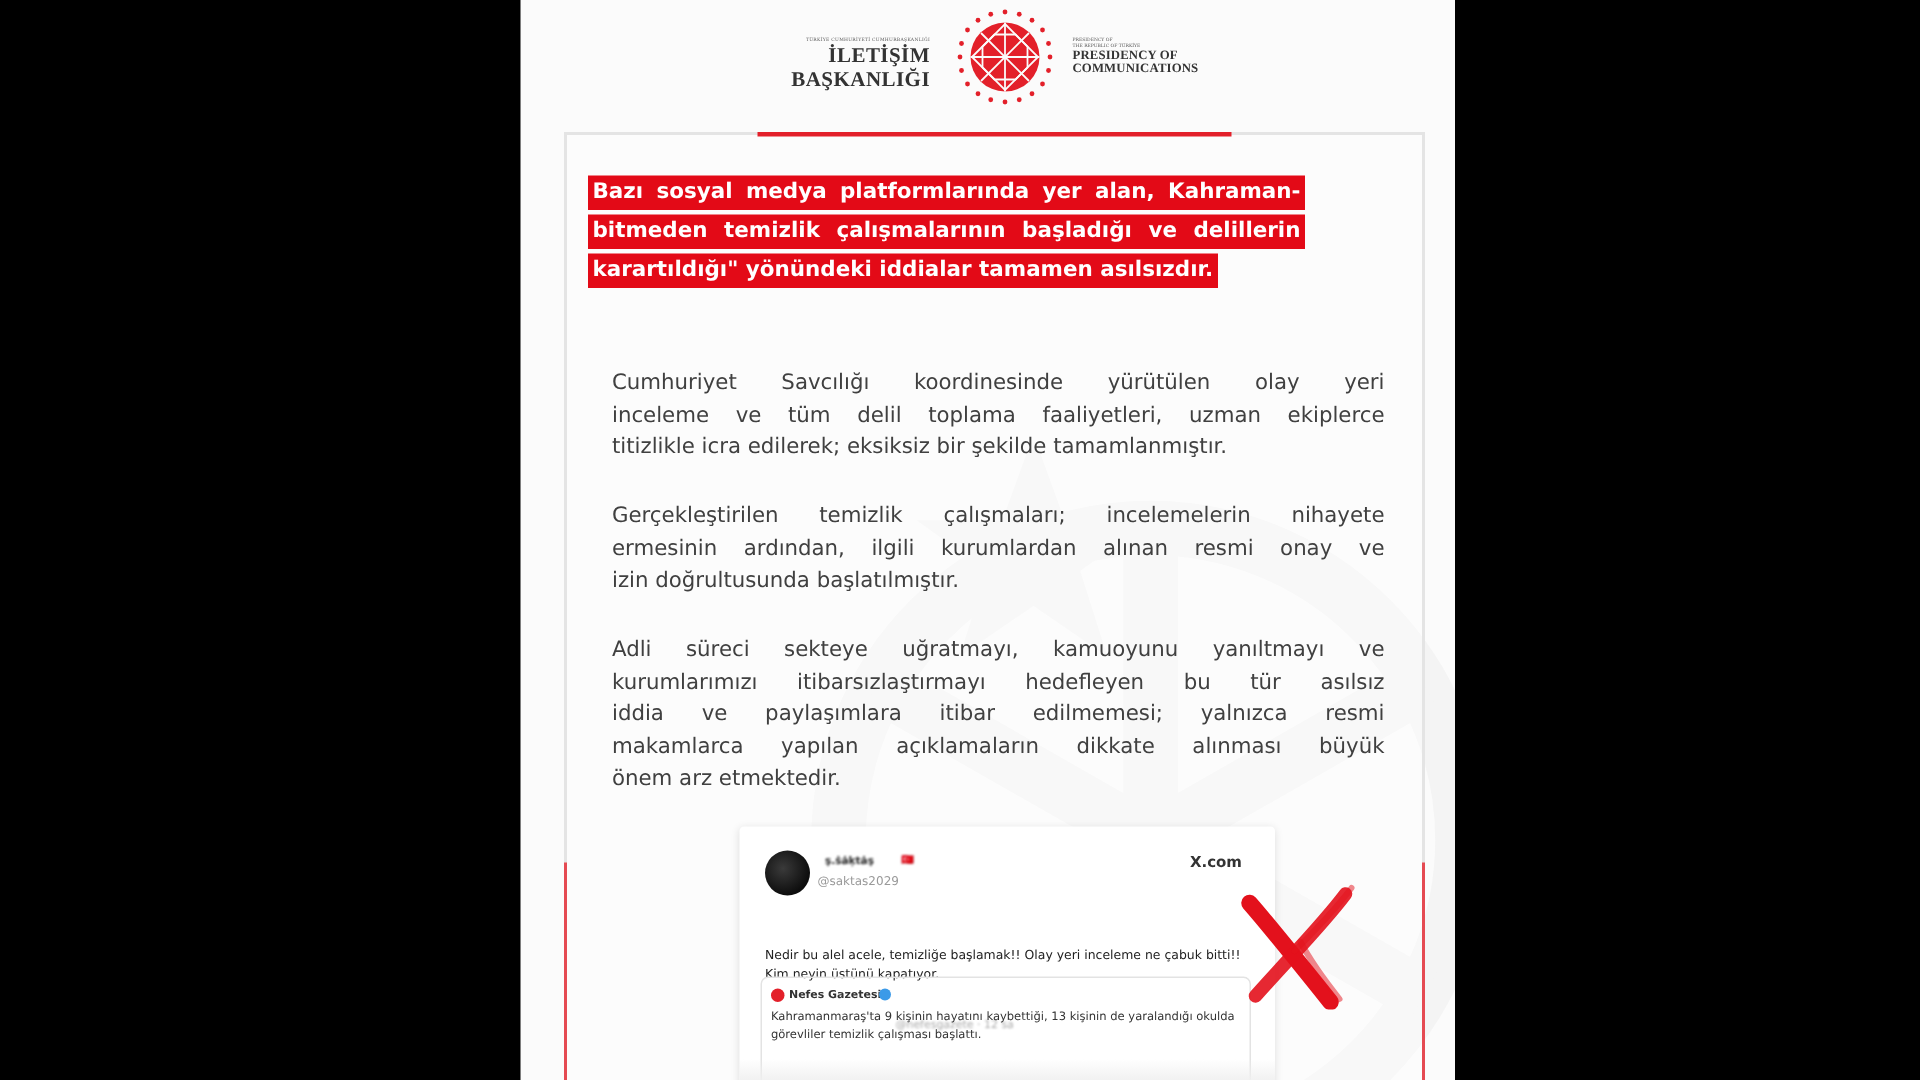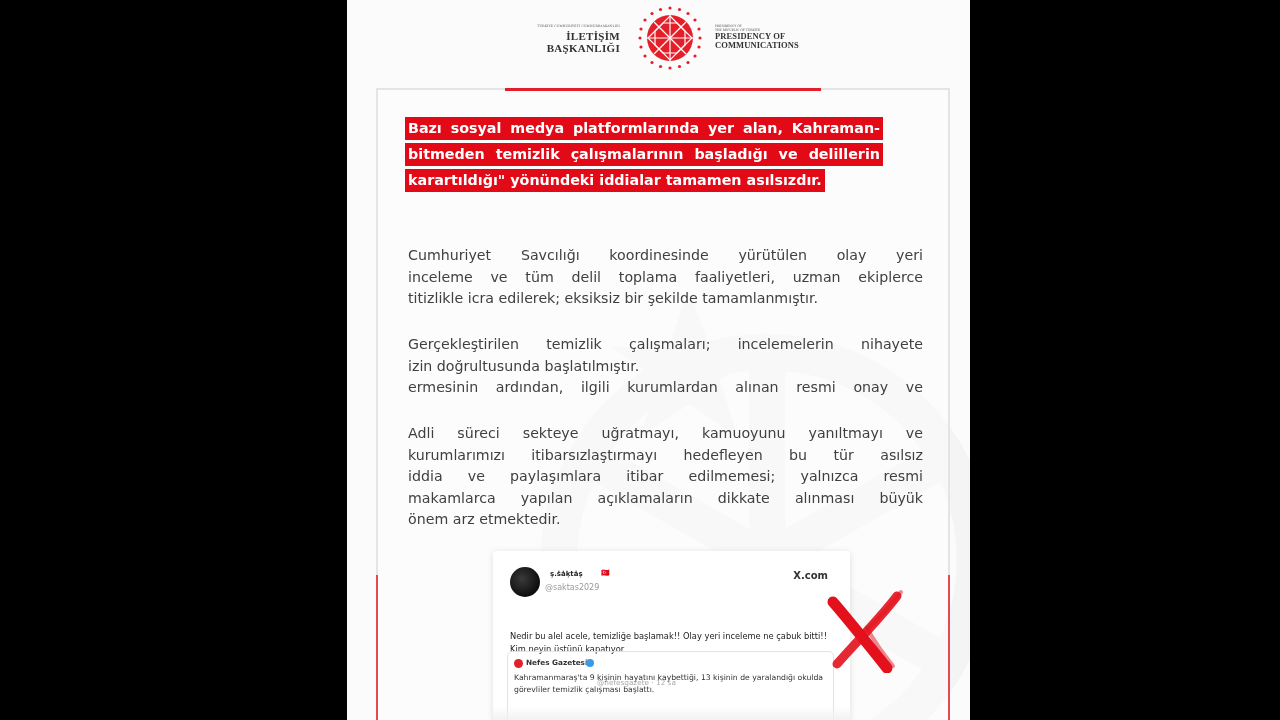--- a/index.html
+++ b/index.html
@@ -2,30 +2,30 @@
 <html><head>
 <meta charset="utf-8">
 <style>
   html, body { margin:0; padding:0; }
   body { width:1280px; height:720px; background:#000; position:relative; overflow:hidden; font-family:"DejaVu Sans", sans-serif; }
   .page { position:absolute; left:347px; top:0; width:623px; height:720px; background:#fbfbfb; overflow:hidden; }
   .watermark { position:absolute; left:160px; top:300px; width:520px; height:520px; opacity:0.55; }
   .header { position:absolute; left:0; top:0; width:623px; height:80px; }
   .logo-left { position:absolute; left:178px; top:24px; width:95px; text-align:right; }
   .logo-left .small { font-family:"DejaVu Serif", serif; font-size:3px; color:#555; letter-spacing:0.2px; }
-  .logo-left .big { font-family:"Liberation Serif", serif; font-size:11px; color:#333; font-weight:bold; margin-top:2px; letter-spacing:0.3px; }
+  .logo-left .big { font-family:"Liberation Serif", serif; font-size:14px; color:#333; font-weight:bold; margin-top:2px; letter-spacing:0.3px; }
   .emblem { position:absolute; left:287px; top:2px; width:72px; height:72px; }
   .logo-right { position:absolute; left:368px; top:24px; width:110px; }
   .logo-right .small { font-family:"DejaVu Serif", serif; font-size:3px; color:#555; line-height:4px; }
   .logo-right .big { font-family:"Liberation Serif", serif; font-size:8.5px; color:#333; font-weight:bold; line-height:9px; letter-spacing:0.1px; }
   .card { position:absolute; left:29px; top:88px; width:574px; height:660px; border:2px solid #e4e4e4; box-sizing:border-box; background:rgba(255,255,255,0.35); }
   .card-top-accent { position:absolute; left:158px; top:88px; width:316px; height:3px; background:#e3202a; }
   .card-left-accent { position:absolute; left:29px; top:575px; width:2px; height:145px; background:#e54a52; }
   .card-right-accent { position:absolute; left:601px; top:575px; width:2px; height:145px; background:#e54a52; }
-  .headline { position:absolute; left:58px; top:117px; width:478px; }
+  .headline { position:absolute; left:45px; top:117px; width:478px; }
   .hl-line { display:block; background:#e30a17; color:#fff; font-family:"DejaVu Sans", sans-serif; font-weight:bold; font-size:14.3px; line-height:23px; height:23px; padding:0 3px; margin-bottom:3.2px; white-space:nowrap; box-sizing:border-box; text-align:justify; text-align-last:justify; }
   .hl-line.last { display:inline-block; text-align-last:left; }
   .para { position:absolute; left:61px; width:515px; color:#404040; font-family:"DejaVu Sans", sans-serif; font-size:14.2px; line-height:21.5px; }
   .para .ln { display:block; white-space:nowrap; text-align:justify; text-align-last:justify; }
   .para .ln.end { text-align-last:left; }
   .p1 { top:245px; }
   .p2 { top:334px; }
   .p3 { top:423px; }
   .tweet { position:absolute; left:146px; top:551px; width:357px; height:175px; background:#fff; box-shadow:0 1px 6px rgba(0,0,0,0.12); border-radius:3px; }
   .avatar { position:absolute; left:17px; top:16px; width:30px; height:30px; border-radius:50%; background:radial-gradient(circle at 40% 40%, #3a3a3a, #0d0d0d 70%); }
@@ -118,22 +118,22 @@
   </div>
 
   <div class="para p1">
     <span class="ln">Cumhuriyet Savcılığı koordinesinde yürütülen olay yeri</span>
     <span class="ln">inceleme ve tüm delil toplama faaliyetleri, uzman ekiplerce</span>
     <span class="ln end">titizlikle icra edilerek; eksiksiz bir şekilde tamamlanmıştır.</span>
   </div>
 
   <div class="para p2">
     <span class="ln">Gerçekleştirilen temizlik çalışmaları; incelemelerin nihayete</span>
+    <span class="ln">ermesinin ardından, ilgili kurumlardan alınan resmi onay ve</span>
     <span class="ln end">izin doğrultusunda başlatılmıştır.</span>
-    <span class="ln">ermesinin ardından, ilgili kurumlardan alınan resmi onay ve</span>
   </div>
 
   <div class="para p3">
     <span class="ln">Adli süreci sekteye uğratmayı, kamuoyunu yanıltmayı ve</span>
     <span class="ln">kurumlarımızı itibarsızlaştırmayı hedefleyen bu tür asılsız</span>
     <span class="ln">iddia ve paylaşımlara itibar edilmemesi; yalnızca resmi</span>
     <span class="ln">makamlarca yapılan açıklamaların dikkate alınması büyük</span>
     <span class="ln end">önem arz etmektedir.</span>
   </div>
 

